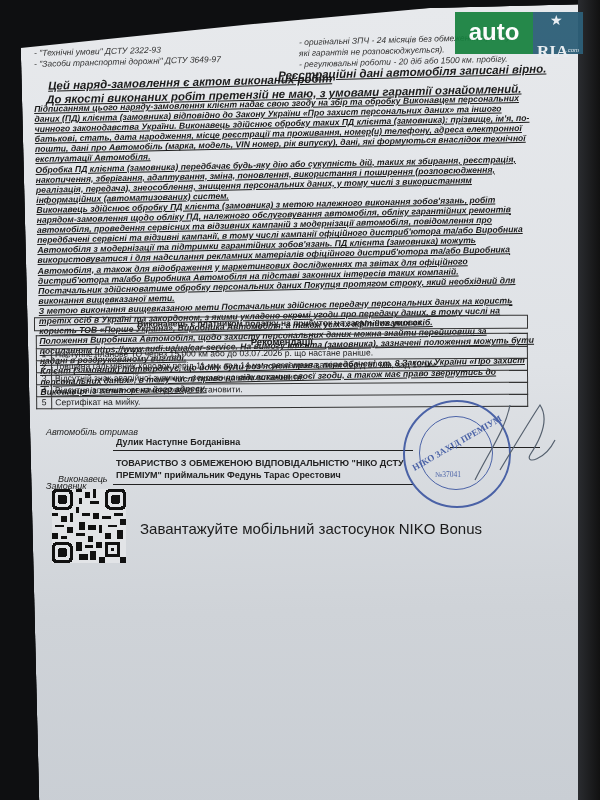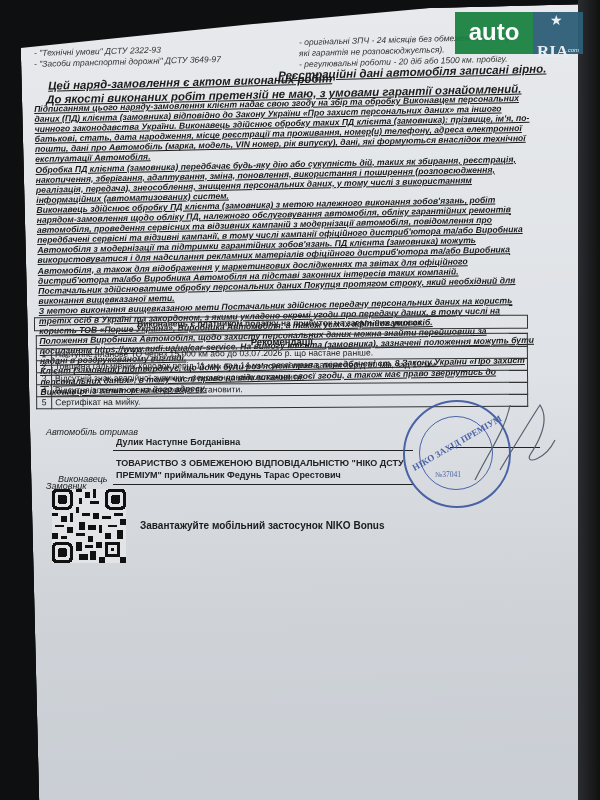--- a/index.html
+++ b/index.html
@@ -48,21 +48,21 @@
   .sig .val { font-weight:bold; }
   .sig-line { position:absolute; border-bottom:1.4px solid #222; }
   .stamp {
     position:absolute; left:403px; top:400px; width:104px; height:104px; border-radius:50%;
     border:2.5px solid #3b55a0; color:#3b55a0; opacity:.9;
   }
   .stamp .inner { position:absolute; left:14px; top:14px; width:72px; height:72px; border-radius:50%; border:1.5px solid #3b55a0; }
   .stamp .center { position:absolute; left:0; top:36px; width:104px; text-align:center; font-size:9px; font-weight:bold; transform:rotate(-30deg); font-family:"Liberation Serif", serif; }
   .stamp .code { position:absolute; left:30px; top:68px; font-size:7.5px; font-family:"Liberation Serif", serif; }
   .qr { position:absolute; left:52px; top:489px; width:74px; height:74px; }
-  .app-text { position:absolute; left:140px; top:520px; font-size:10px; font-weight:bold; color:#1a1a1a; white-space:nowrap; }
+  .app-text { position:absolute; left:140px; top:520px; font-size:15px; font-weight:normal; color:#1a1a1a; white-space:nowrap; }
   .logo { position:absolute; top:12px; height:42px; }
   .logo-auto { left:455px; width:78px; background:#15803d; color:#fff; font-size:24px; font-weight:bold; text-align:center; line-height:40px; opacity:.92; }
   .logo-ria { left:533px; width:50px; background:#2d5f78; color:#e9eef2; opacity:.95; }
   .logo-ria .ria { position:absolute; left:4px; top:30px; font-size:17px; font-weight:bold; font-family:"Liberation Serif", serif; }
   .logo-ria .star { position:absolute; left:17px; top:0px; font-size:14px; }
   .logo-ria .com { position:absolute; right:4px; bottom:1px; font-size:6px; font-style:italic; }
 </style>
 </head>
 <body>
 

